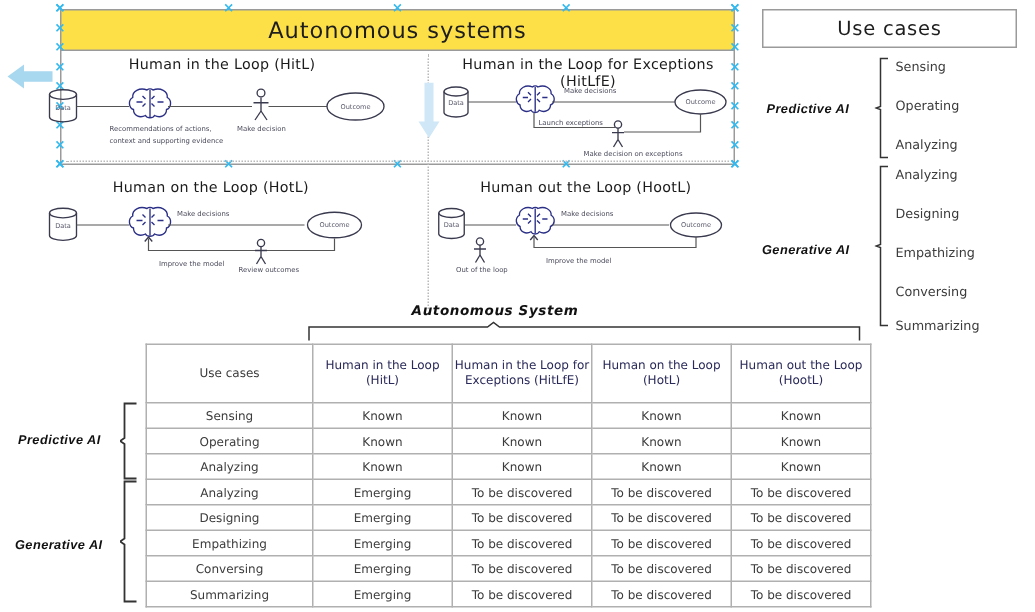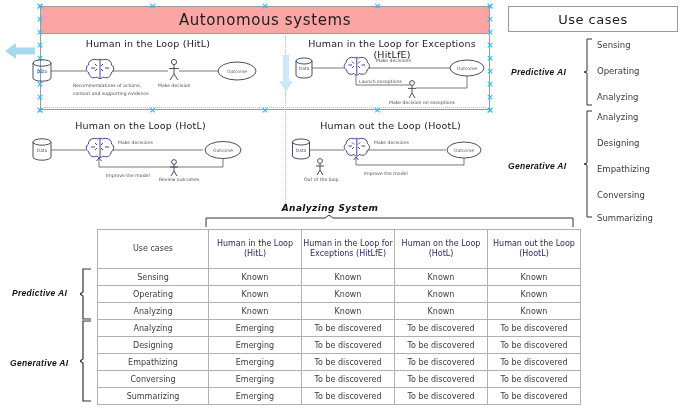--- a/index.html
+++ b/index.html
@@ -14,21 +14,21 @@
   
   #left-arrow{left:2px;top:40px;width:36px;height:22px;}
 
   
   #auto-panel{
     left:40px;top:6px;width:450px;height:104px;
     border:1px solid #9a9a9a;background:#fff;box-sizing:border-box;
   }
   #auto-title-box{
     position:absolute;left:40px;top:6px;width:450px;height:28px;
-    border:1px solid #9a9a9a;box-sizing:border-box;background:#fca5a5;
+    border:1px solid #9a9a9a;box-sizing:border-box;background:#fde047;
     display:flex;align-items:center;justify-content:center;
   }
   #auto-title-box .t{
     font-size:15px;letter-spacing:.6px;color:#1d1d1d;
     font-family:"DejaVu Sans","Liberation Sans",sans-serif;
   }
 
   
   .handle{
     position:absolute;width:8px;height:8px;margin-left:-4px;margin-top:-4px;
@@ -316,21 +316,21 @@
 <svg class="abs" style="left:583px;top:110px;" width="10" height="108">
   <path d="M9 1 L4 1 L4 53 L1 54 L4 55 L4 107 L9 107" fill="none" stroke="#333" stroke-width="1"></path>
 </svg>
 <div class="grouplabel" style="left:508px;top:161px;">Generative AI</div>
 <div class="uc-item" style="left:597px;top:112px;">Analyzing</div>
 <div class="uc-item" style="left:597px;top:138px;">Designing</div>
 <div class="uc-item" style="left:597px;top:164px;">Empathizing</div>
 <div class="uc-item" style="left:597px;top:190px;">Conversing</div>
 <div class="uc-item" style="left:597px;top:213px;">Summarizing</div>
 
-<div id="autosys-label">Analyzing System</div>
+<div id="autosys-label">Autonomous System</div>
 <svg class="abs" style="left:205px;top:214px;" width="370" height="14">
   <path d="M1 13 L1 4 L120 4 L124 1 L128 4 L368 4 L368 13" fill="none" stroke="#333" stroke-width="1"></path>
 </svg>
 
 <svg class="abs" style="left:80px;top:268px;" width="12" height="52">
   <path d="M11 1 L3 1 L3 24 L0 26 L3 28 L3 51 L11 51" fill="none" stroke="#333" stroke-width="1.2"></path>
 </svg>
 <div class="grouplabel" id="pred-label">Predictive AI</div>
 
 <svg class="abs" style="left:80px;top:320px;" width="12" height="82">

